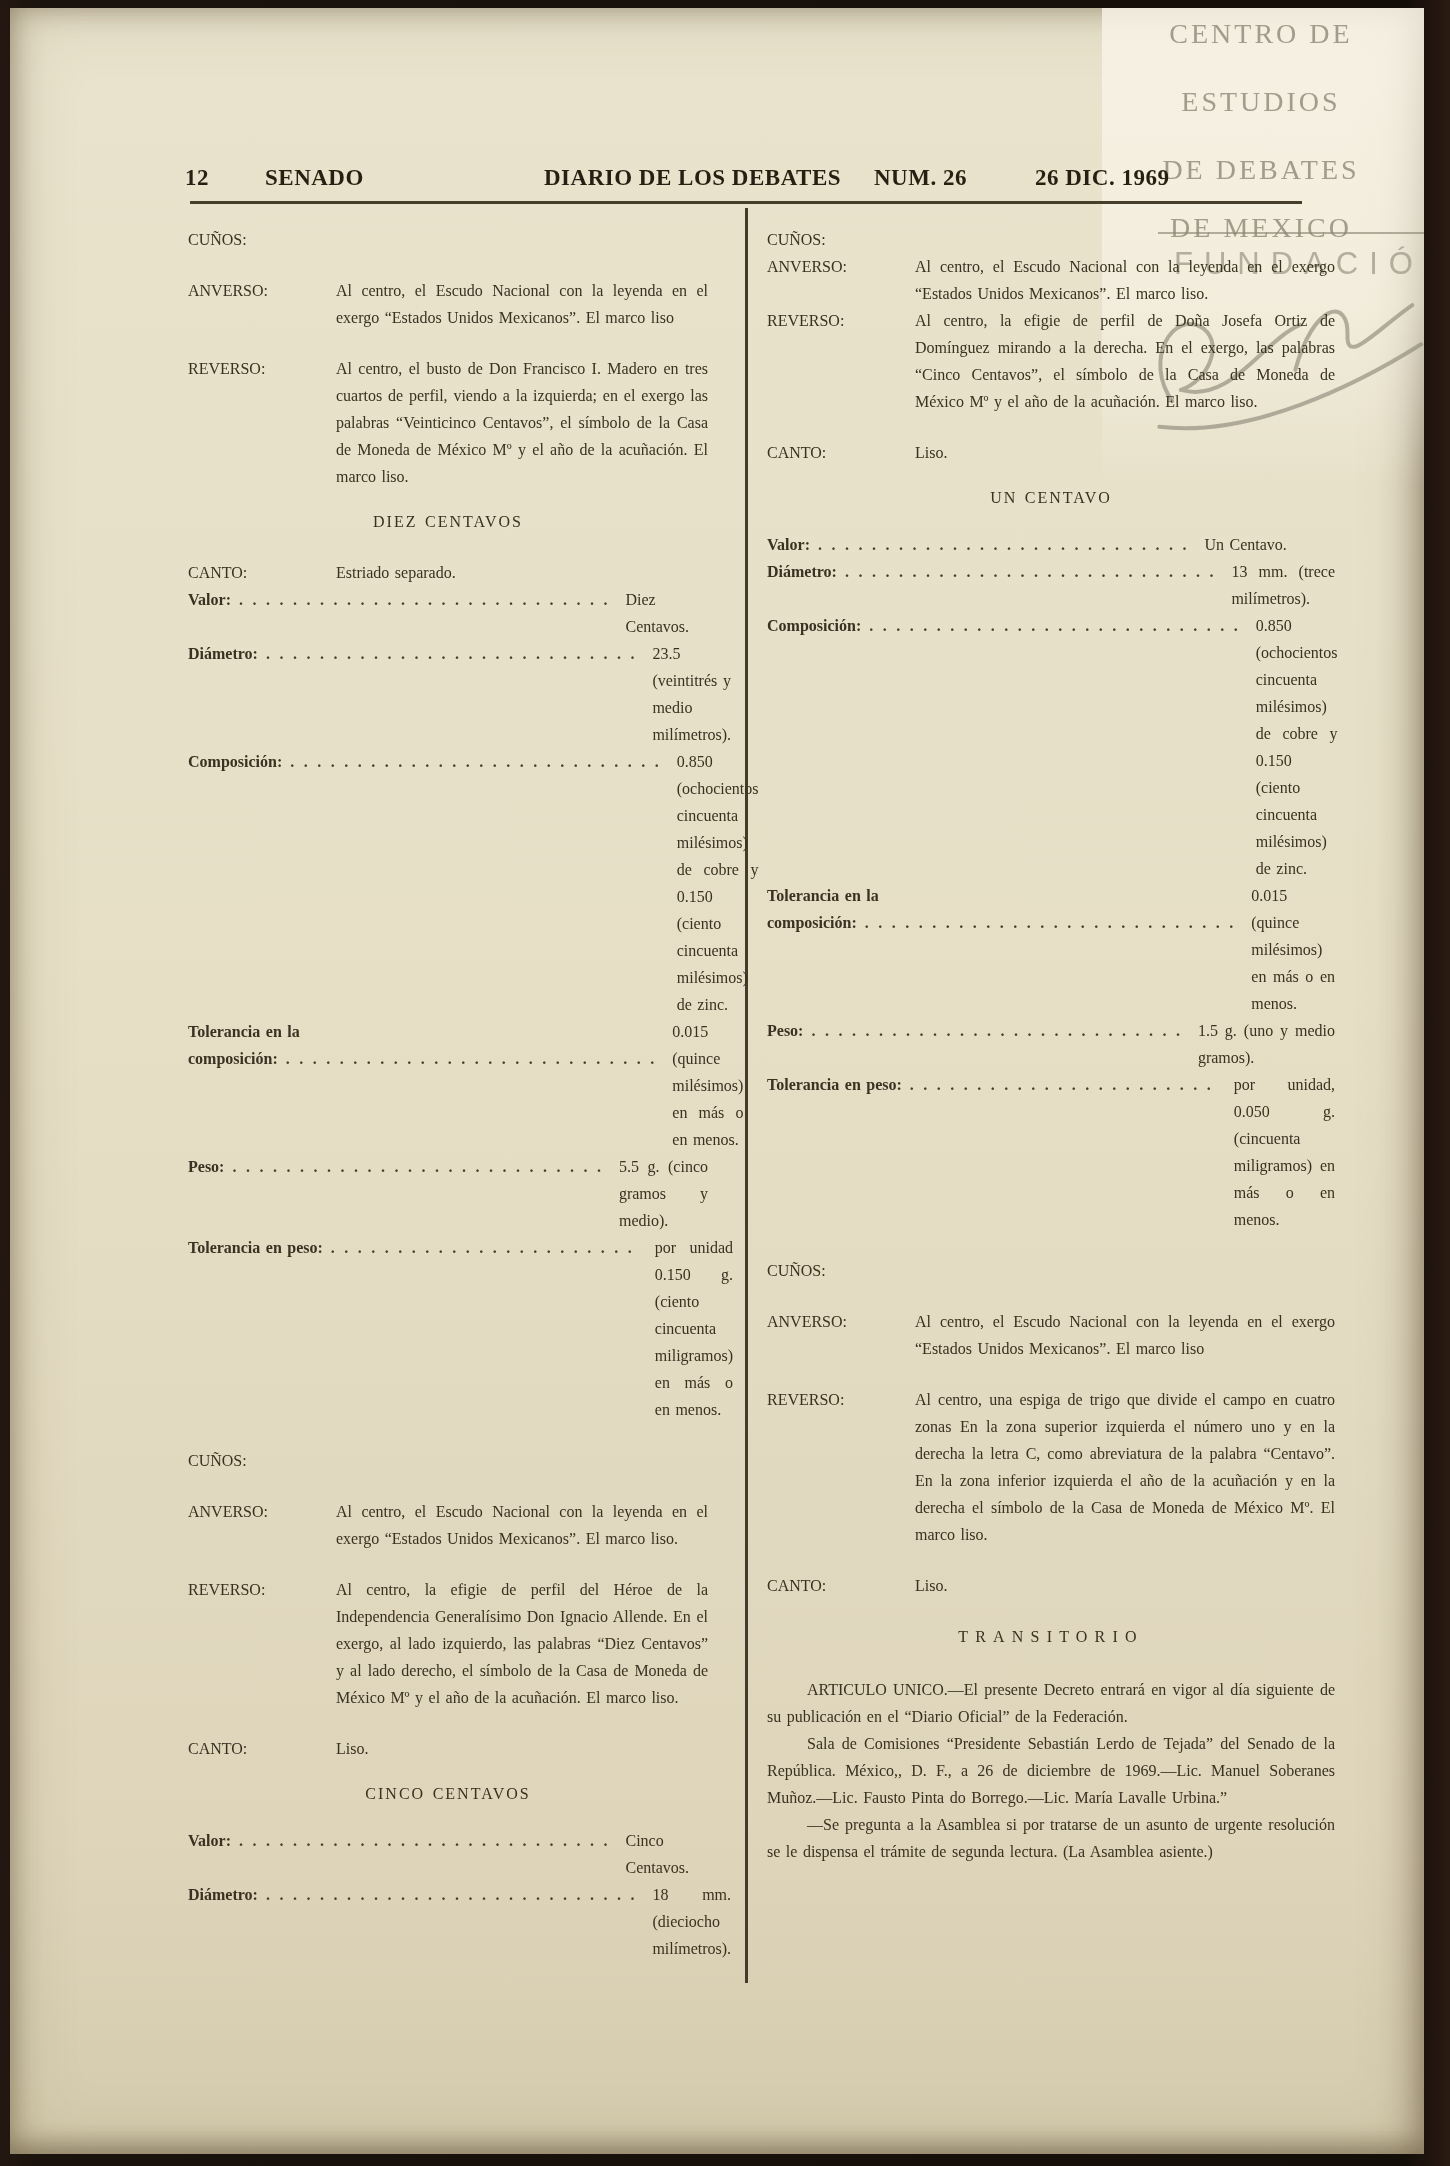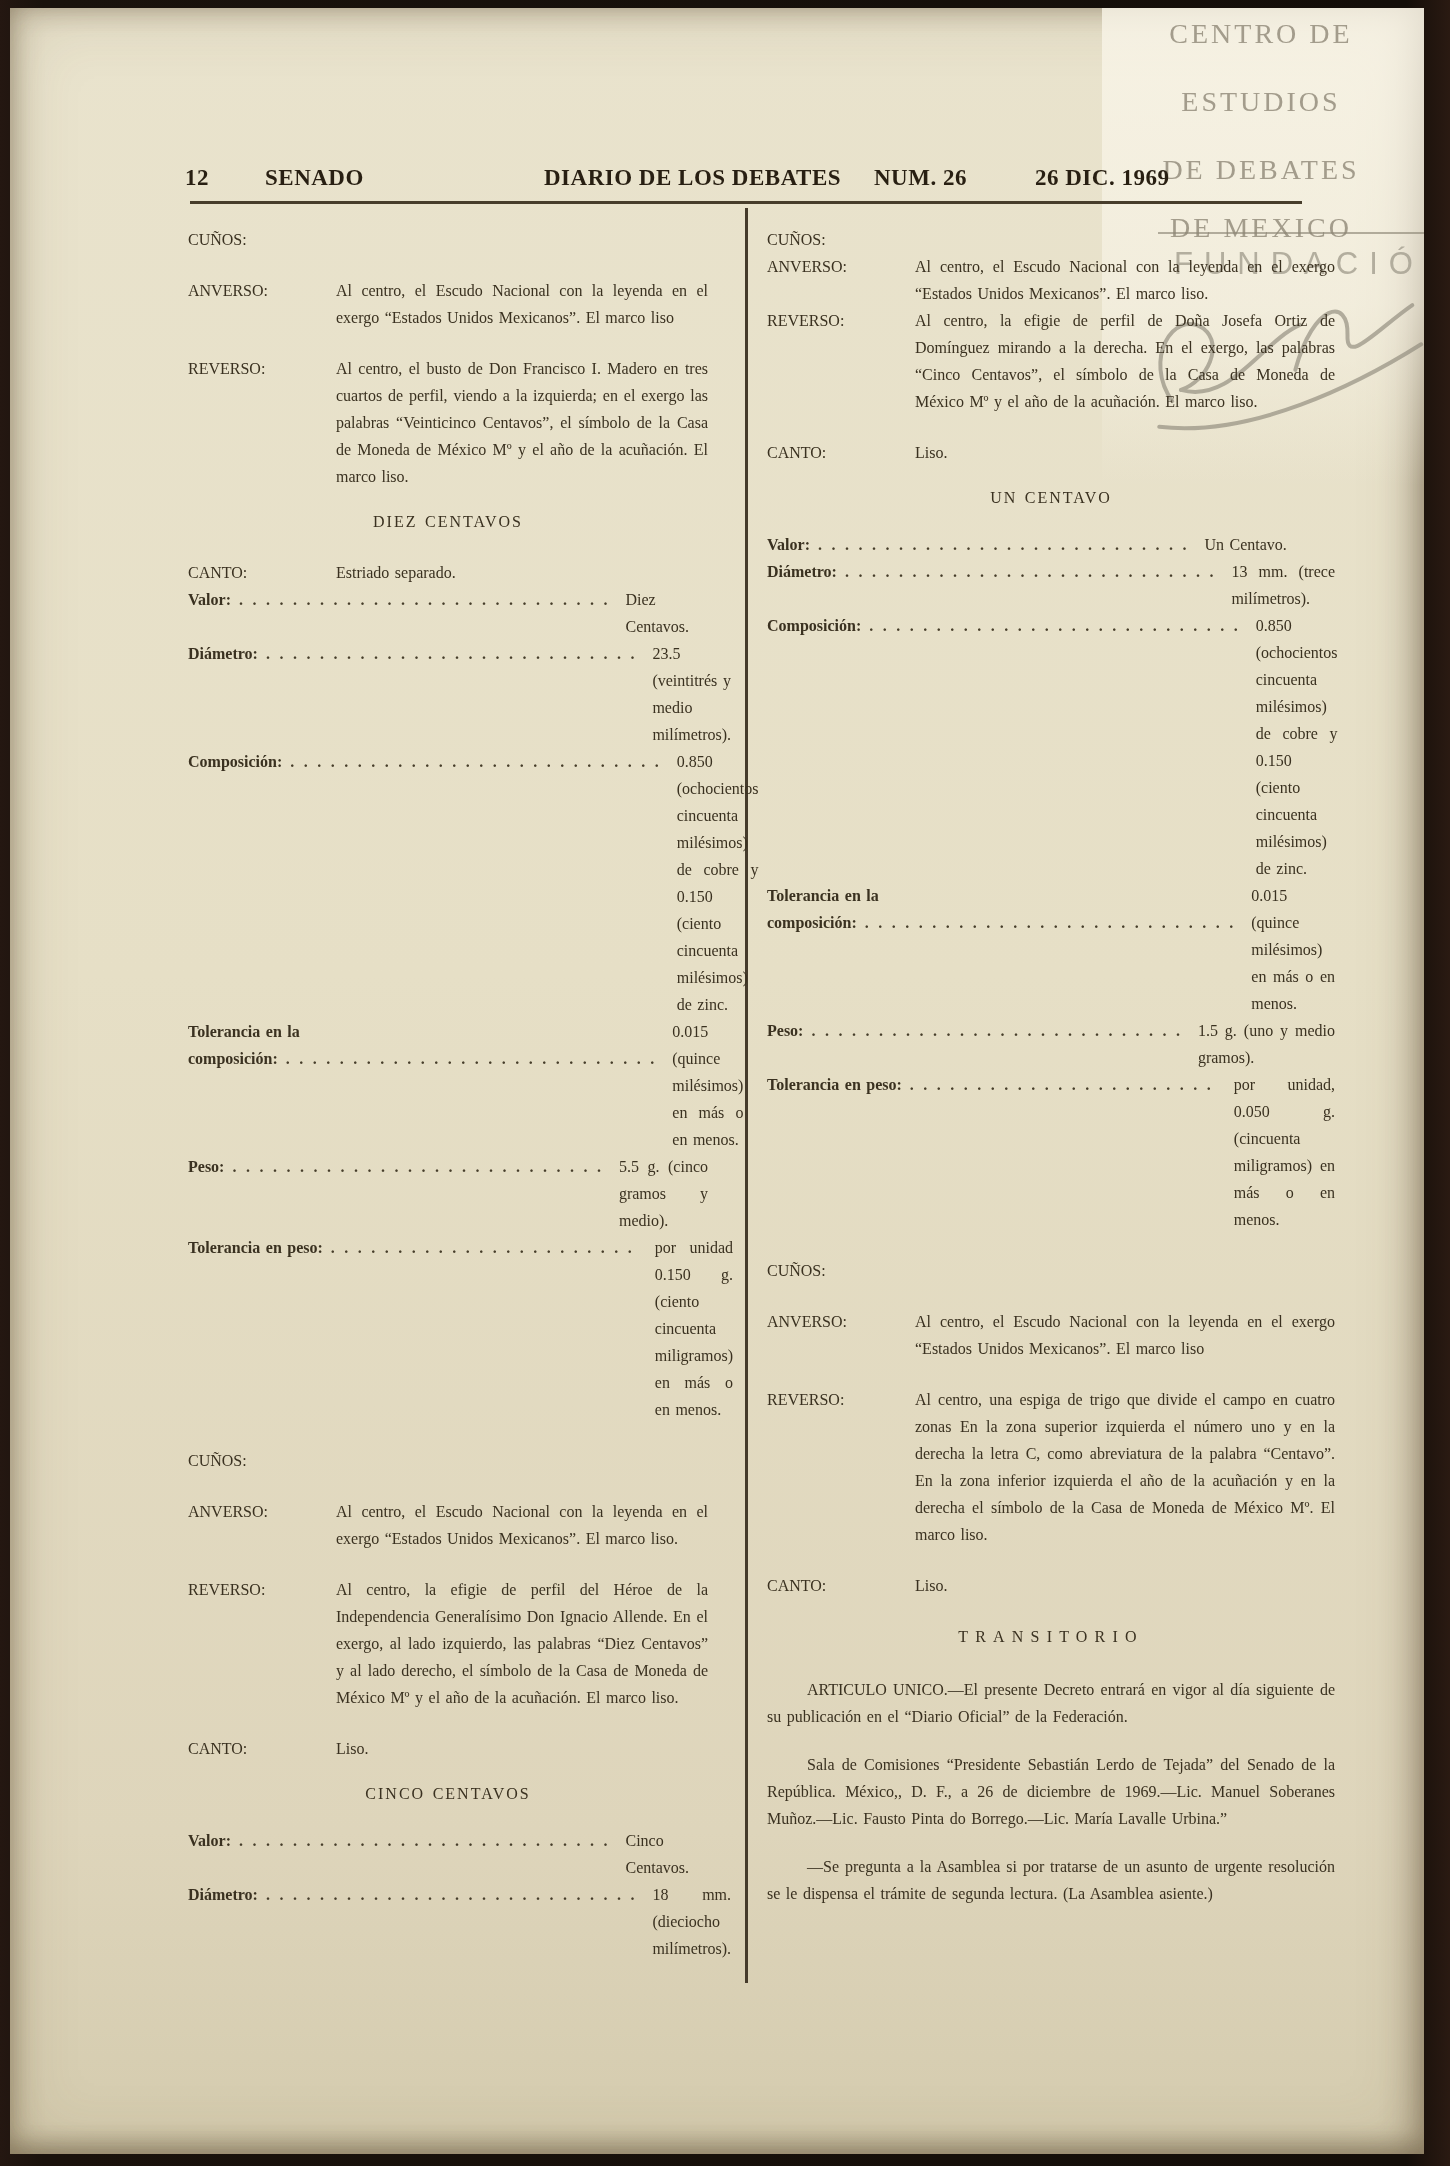--- a/index.html
+++ b/index.html
@@ -51,21 +51,21 @@
   .b-heading{text-align:center;letter-spacing:2px;margin:18px 0 20px;}
   .b-heading.spaced{letter-spacing:.45em;margin:24px 0 26px;}
   .b-entry{padding-left:148px;text-indent:-148px;}
   .b-entry .lab{display:inline-block;width:148px;text-indent:0;}
   .b-spec{display:flex;align-items:flex-start;}
   .spec-l{flex:0 0 262px;margin-right:16px;font-weight:bold;}
   .sl{display:flex;align-items:baseline;}
   .dots{flex:1;overflow:hidden;white-space:nowrap;margin-left:8px;color:#463d2a;}
   .dots::before{content:". . . . . . . . . . . . . . . . . . . . . . . . . . . .";letter-spacing:2px;}
   .spec-v{flex:1;text-align:justify;}
-  .b-para{text-indent:40px;margin-top:21px;}
+  .b-para{text-indent:40px;}
   .b{font-weight:normal;}
 </style>
 </head>
 <body>
 
 <div class="frame"></div>
 
 <div class="paper">
 
   <div class="wm-band"></div>

